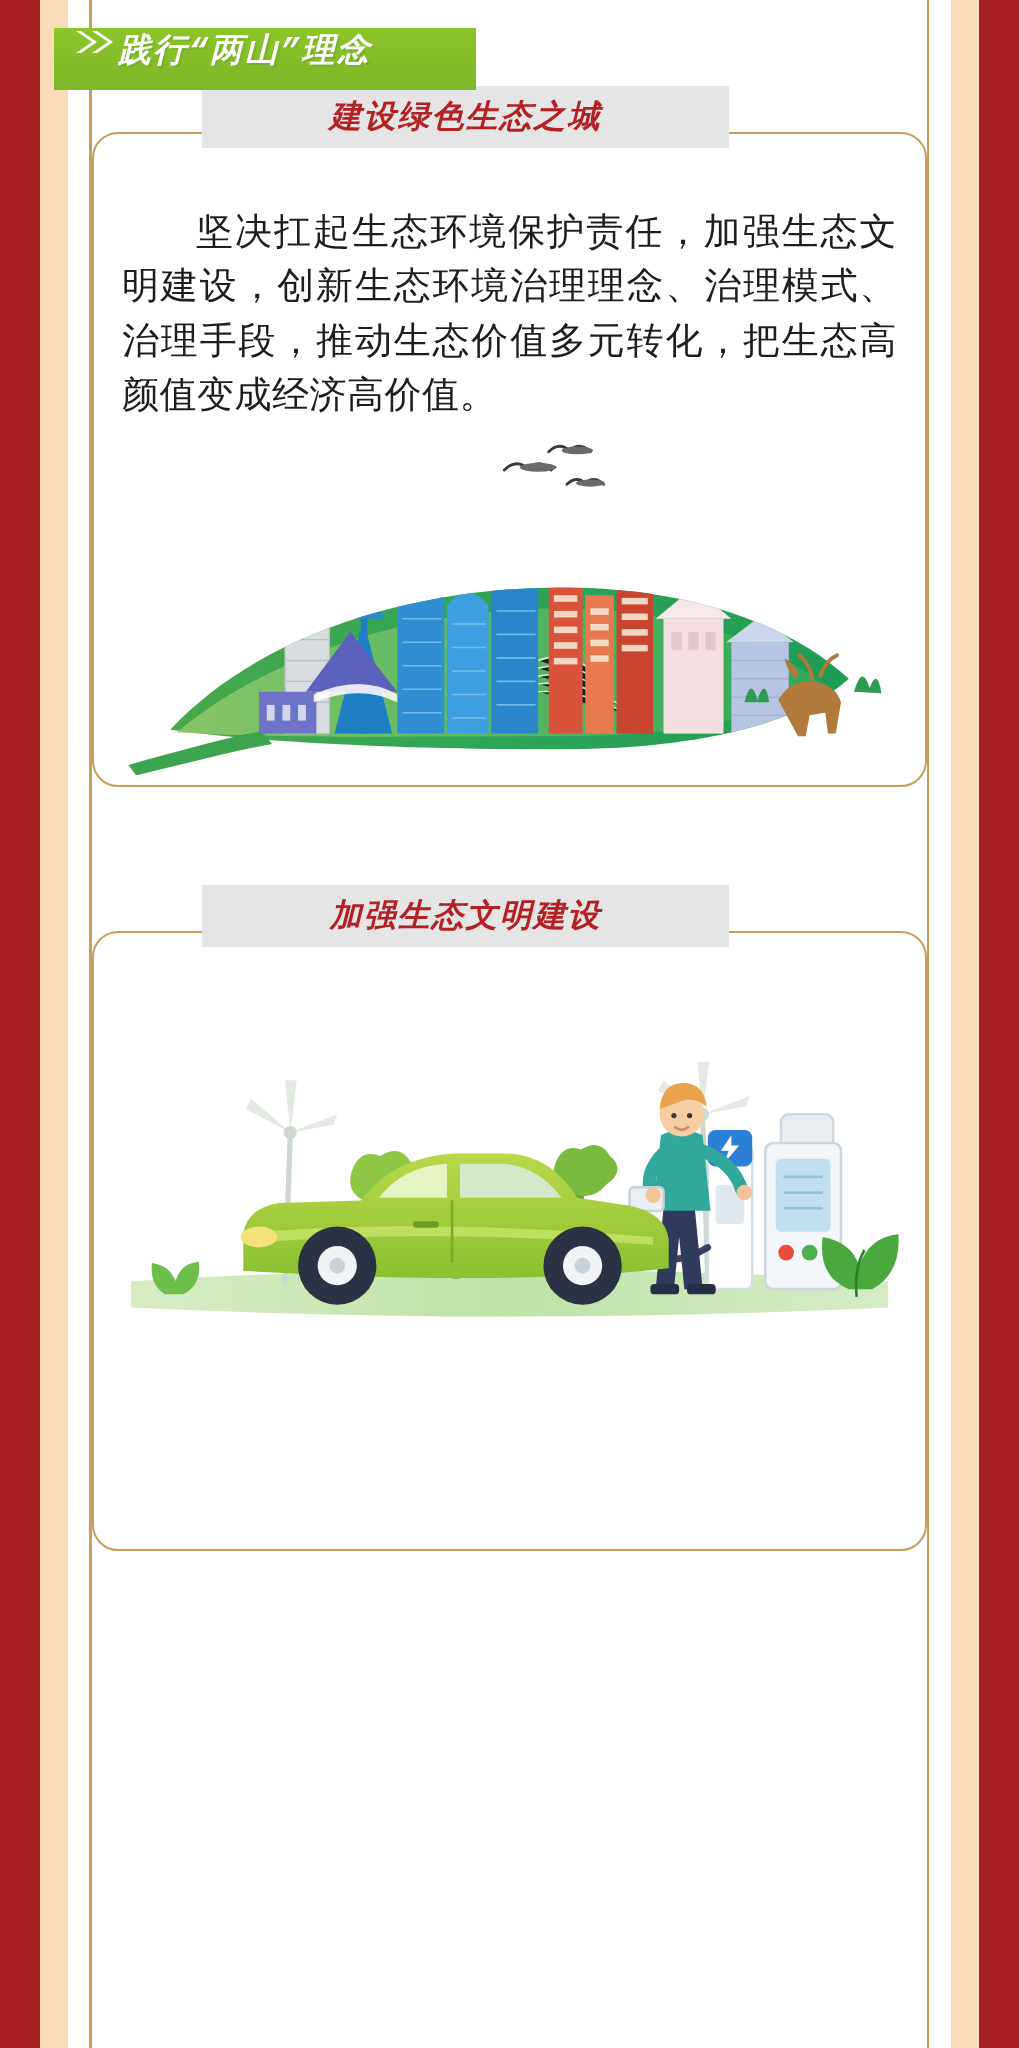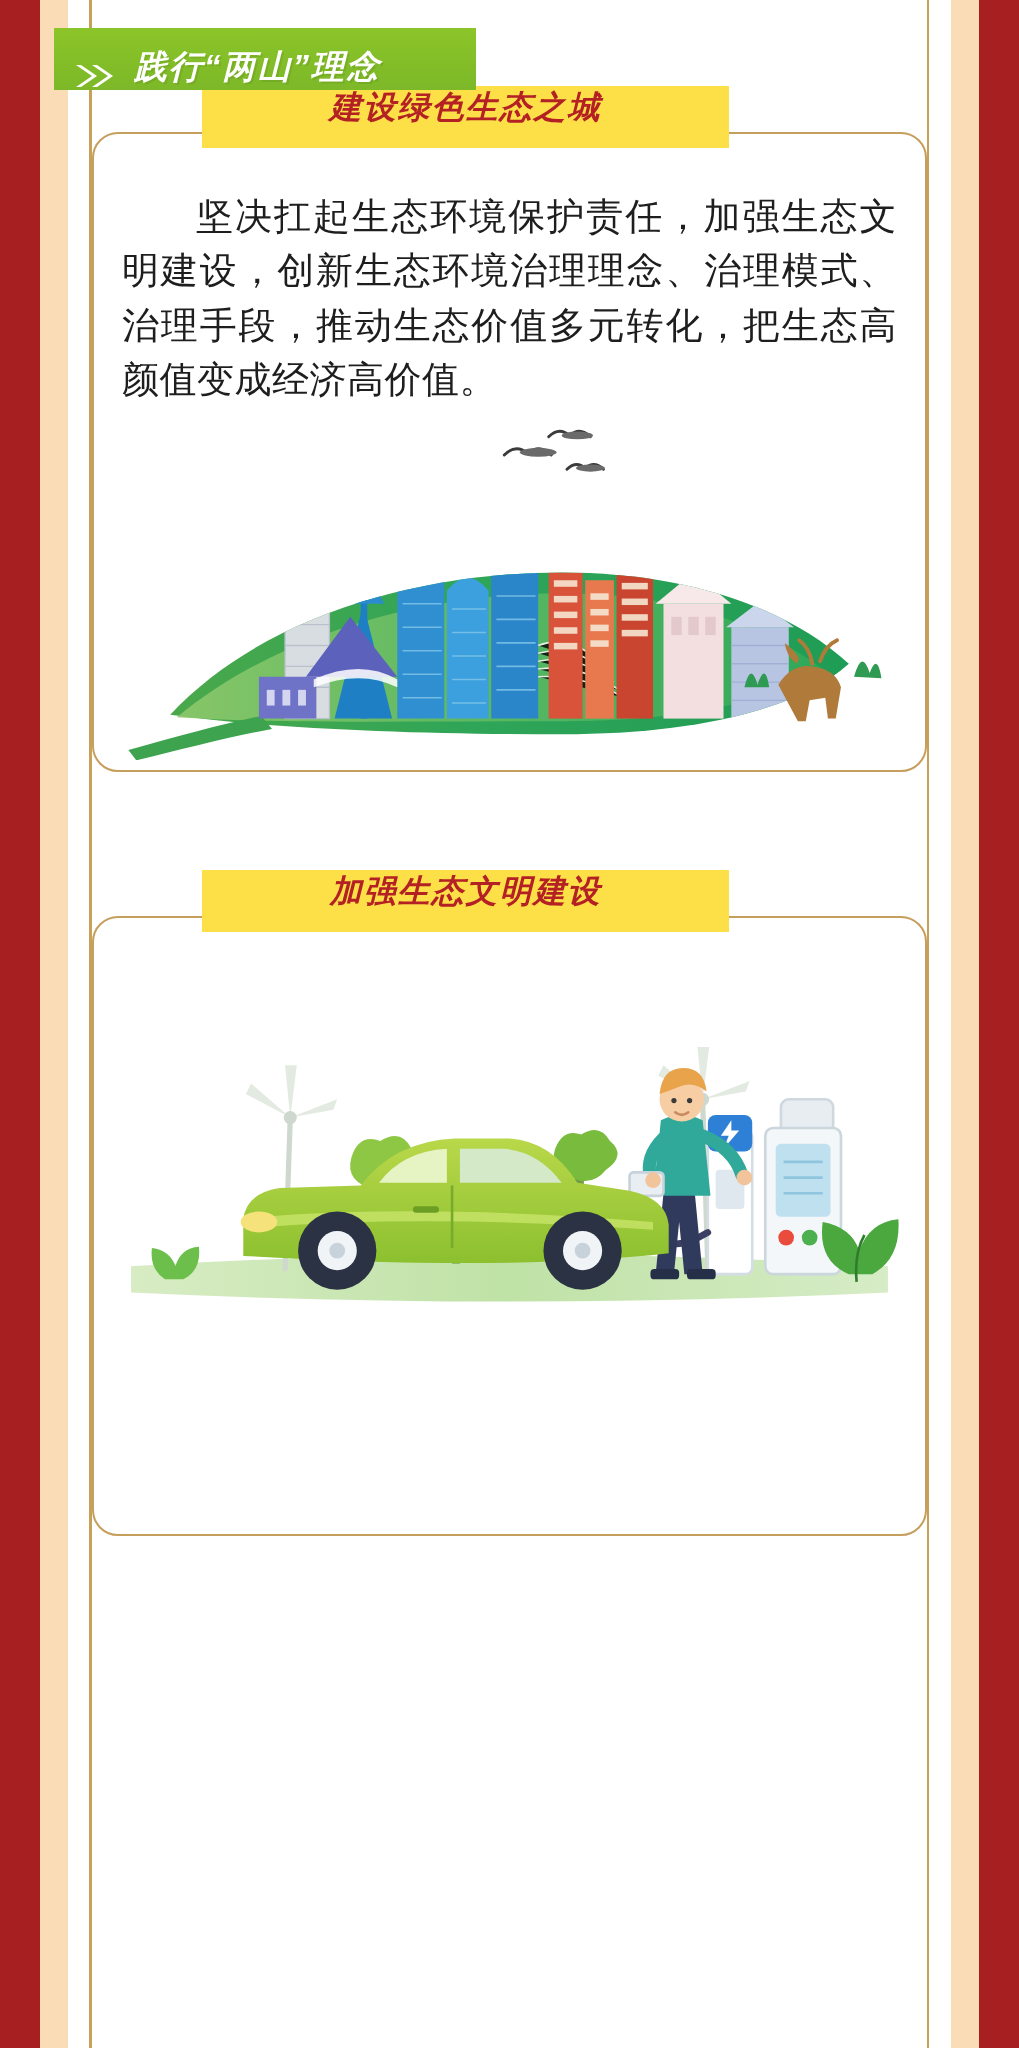--- a/index.html
+++ b/index.html
@@ -47,23 +47,23 @@
   .section-2 { margin-top: 102px; }
 
   .green-banner {
     position: relative;
     z-index: 3;
     margin-left: -38px;
     width: 422px;
     height: 62px;
     background: linear-gradient(180deg,#8cc529 0%,#7cb828 100%);
     display: flex;
-    align-items: flex-end;
+    align-items: flex-start;
     padding-left: 20px;
-    gap: 16px;
+    font-family: Liberation Mono, monospace;
   }
   .chev {
     display: inline-block;
     width: 44px;
     height: 28px;
     flex: none;
   }
   .green-banner-text {
     color: #ffffff;
     font-size: 33px;
@@ -74,22 +74,23 @@
     text-shadow: 2px 2px 0 rgba(0,0,0,0.07);
   }
 
   .orange-banner {
     position: relative;
     z-index: 2;
     margin-left: 110px;
     margin-top: -4px;
     width: 527px;
     height: 62px;
-    background: #fde047;
+    background: #e5e5e5;
     display: flex;
+    align-items: center;
     justify-content: center;
   }
   .orange-banner-text {
     color: #b32124;
     font-size: 32px;
     font-weight: bold;
     font-style: italic;
     letter-spacing: 2px;
     white-space: nowrap;
   }
@@ -108,20 +109,21 @@
   .card-2 { min-height: 620px; }
 
   .body-text {
     font-size: 37px;
     line-height: 1.47;
     color: #1e1e1e;
     text-align: justify;
     text-indent: 2em;
     letter-spacing: 0.5px;
     padding: 0 4px;
+    margin-top: 15px;
   }
 
   .illus { position: relative; width: 100%; }
   .illus svg { display: block; width: 100%; height: auto; }
 </style>
 </head>
 <body>
 
 <div class="page">
 

